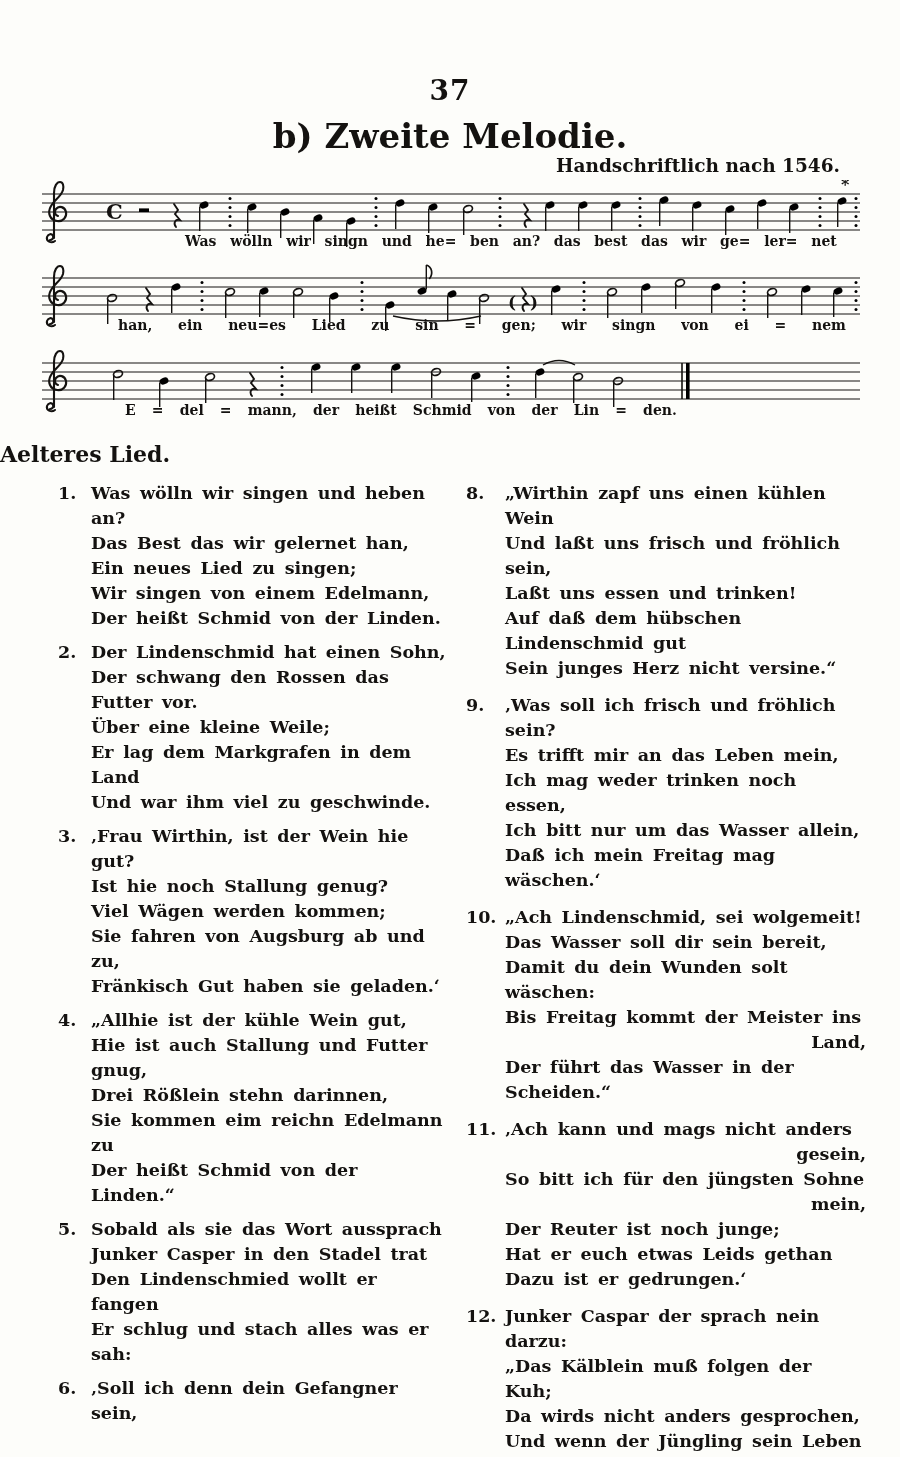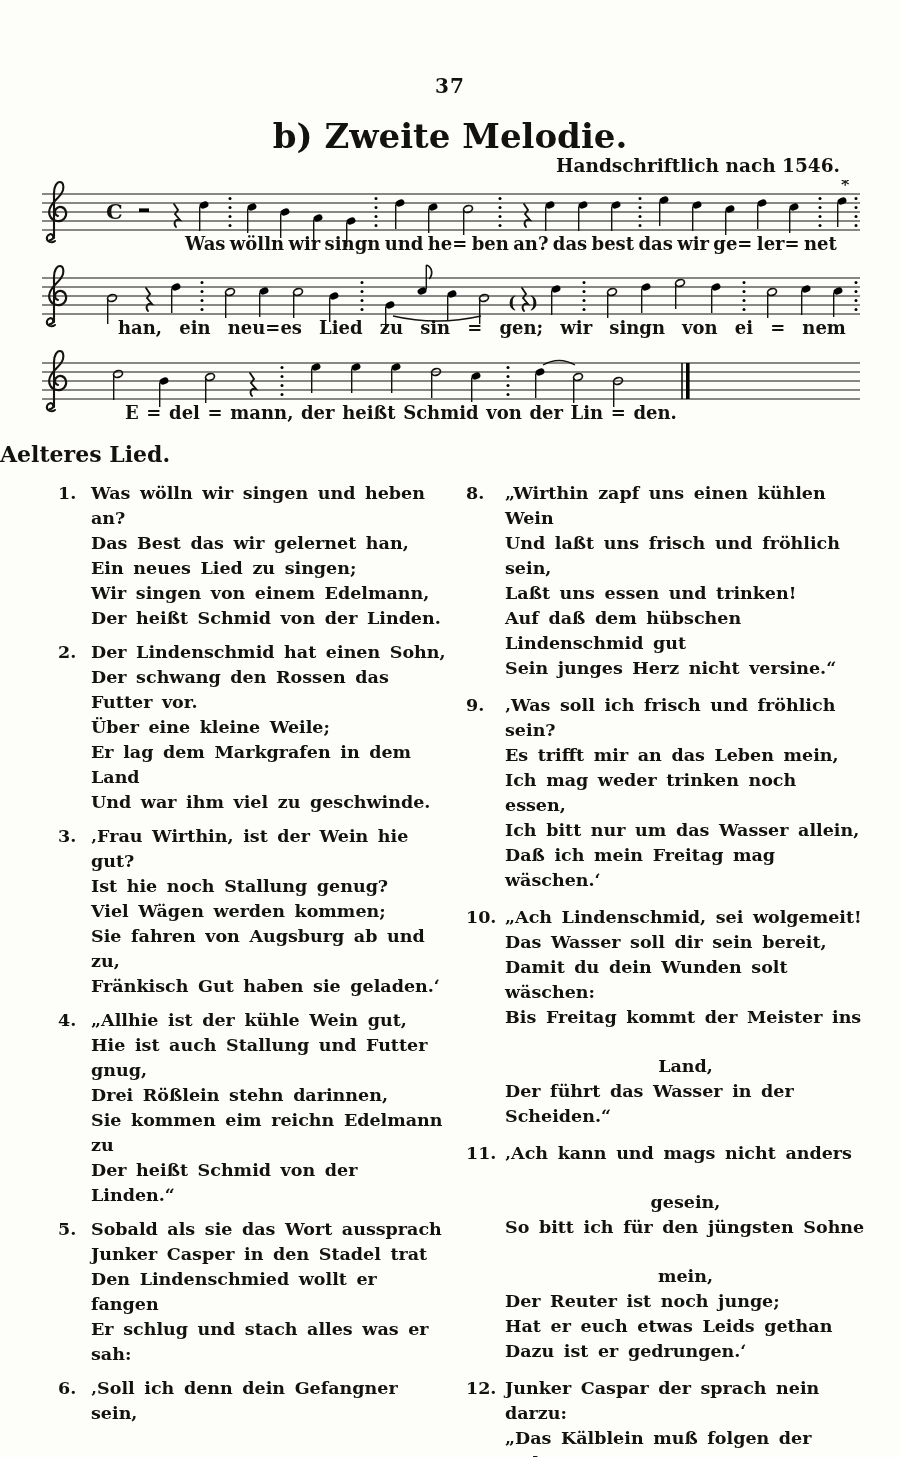--- a/index.html
+++ b/index.html
@@ -1,32 +1,32 @@
 <!DOCTYPE html>
 <html><head>
 <meta charset="utf-8">
 <style>
   html,body{margin:0;padding:0;background:#d8d6d0;}
   .page{position:relative;width:900px;height:1457px;background:#fdfdfa;color:#141210;
         font-family:"DejaVu Serif",serif;font-weight:700;overflow:hidden;margin:0 auto;}
   .page-number{position:absolute;top:74px;left:0;width:100%;text-align:center;
-        font-size:20px;letter-spacing:1px;}
+        font-size:28px;letter-spacing:1px;}
   .title{position:absolute;top:116px;left:0;width:100%;text-align:center;font-size:34px;}
   .attribution{position:absolute;top:155px;right:60px;font-size:18.5px;}
   .staff{position:absolute;left:42px;}
   .lyrics{position:absolute;display:flex;justify-content:space-between;
-        font-size:18px;white-space:nowrap;}
+        font-size:14px;white-space:nowrap;}
   .song-title{position:absolute;top:441px;left:0;width:100%;text-align:left;font-size:22px;}
   .col{position:absolute;top:481px;font-size:17.5px;line-height:25px;word-spacing:3.5px;}
   .col-left{left:58px;width:392px;}
   .col-right{left:466px;width:400px;}
   .verse{position:relative;padding-left:33px;margin-bottom:9px;}
   .col-right .verse{padding-left:39px;margin-bottom:12px;}
   .vnum{position:absolute;left:0;top:0;}
-  .vline.r{text-align:center;margin-top:24px;}
+  .vline.r{text-align:right;}
   svg text{font-family:"DejaVu Serif",serif;font-weight:700;fill:#141210;}
 </style>
 </head>
 <body>
 
 <div class="page">
   <div class="page-number">37</div>
   <div class="title">b) Zweite Melodie.</div>
   <div class="attribution">Handschriftlich nach 1546.</div>
 

